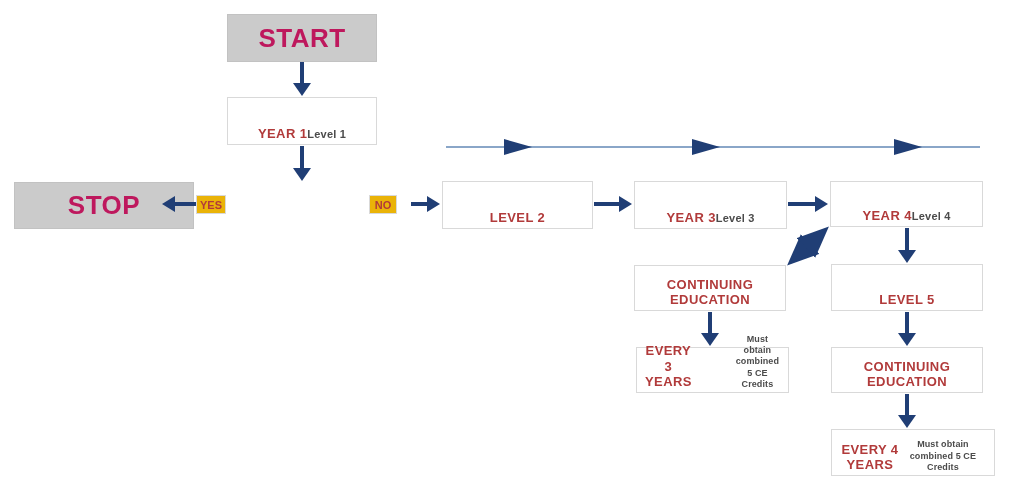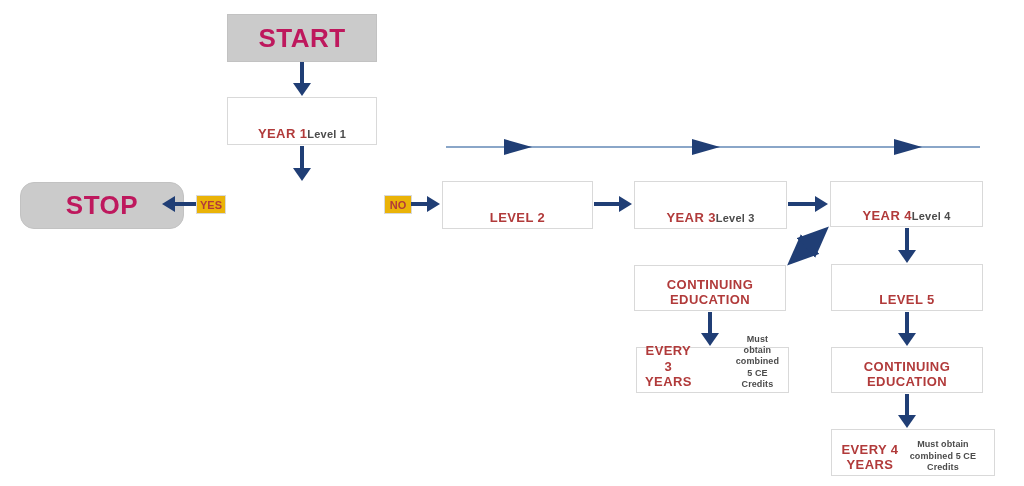--- a/index.html
+++ b/index.html
@@ -131,33 +131,33 @@
 
 
   <div class="tl-line"></div>
   <div class="tl-head" style="left:504px;"></div>
   <div class="tl-head" style="left:692px;"></div>
   <div class="tl-head" style="left:894px;"></div>
 
   <div class="terminal" style="left:227px; top:14px; width:150px; height:48px;">
     <span>START</span>
   </div>
-  <div class="terminal" style="left:20px; top:182px; width:164px; height:47px;border-radius:14px;">
+  <div class="terminal" style="left:14px; top:182px; width:180px; height:47px;">
     <span>STOP</span>
   </div>
 
   <div class="node" style="left:227px; top:97px; width:150px; height:48px;">
     <div class="title">YEAR 1</div>
     <div class="sub">Level 1</div>
   </div>
 
   <div class="tag" style="left:196px; top:195px; width:30px; height:19px;">
     <span>YES</span>
   </div>
-  <div class="tag" style="left:384px; top:195px; width:28px; height:19px;">
+  <div class="tag" style="left:369px; top:195px; width:28px; height:19px;">
     <span>NO</span>
   </div>
 
   <div class="node" style="left:442px; top:181px; width:151px; height:48px;">
     <div class="title">LEVEL 2</div>
   </div>
   <div class="node" style="left:634px; top:181px; width:153px; height:48px;">
     <div class="title">YEAR 3</div>
     <div class="sub">Level 3</div>
   </div>

